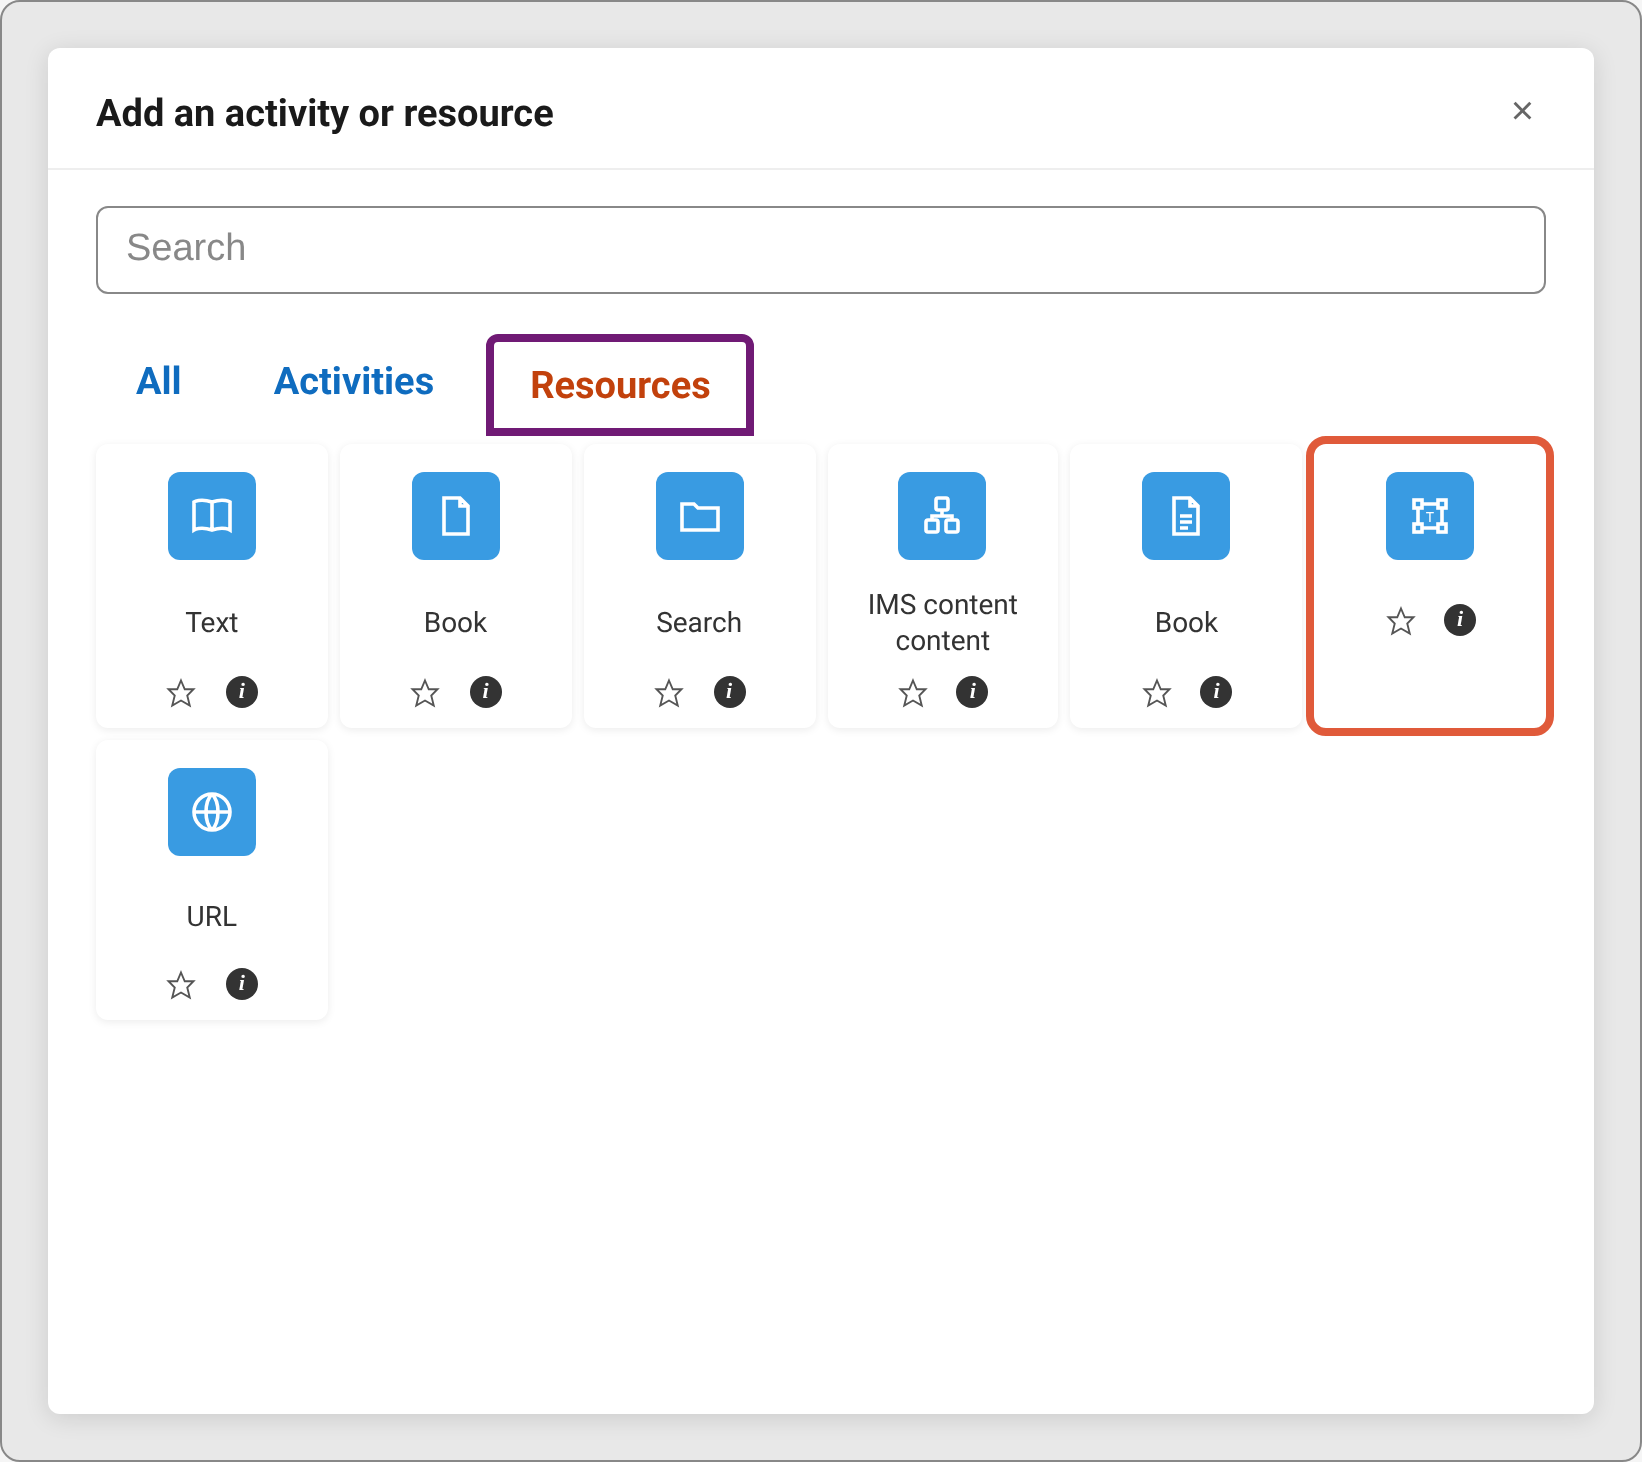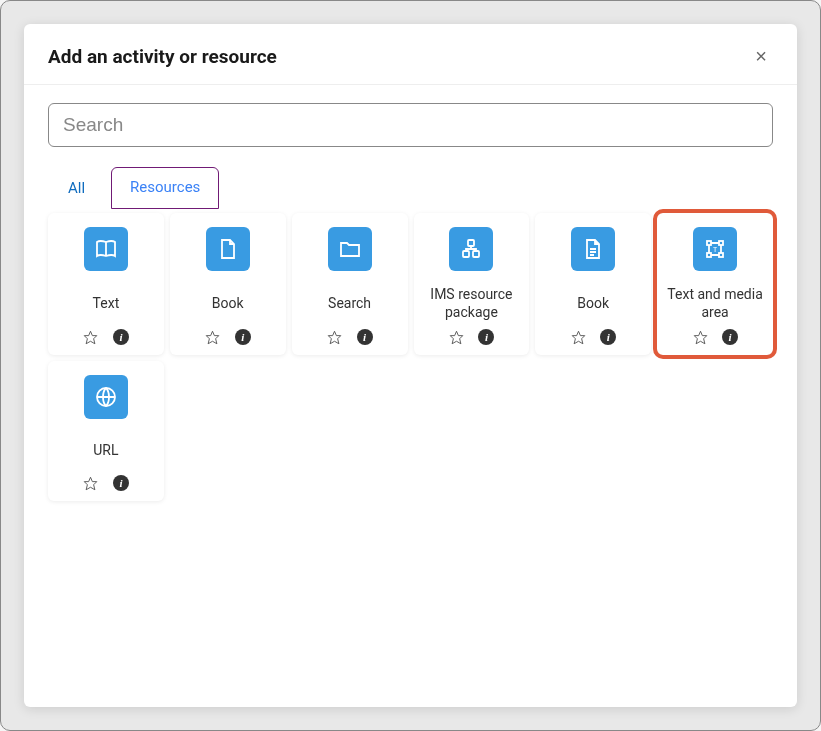--- a/index.html
+++ b/index.html
@@ -67,28 +67,29 @@
     .search-input::placeholder { color: #888; }
     .tabs {
       display: flex;
       gap: 6px;
       margin-top: 20px;
       margin-bottom: 4px;
     }
     .tab {
       padding: 10px 18px;
       color: #0f6cbf;
-      font-size: 15px;
+      font-size: 19px;
       cursor: pointer;
       border-radius: 6px 6px 0 0;
       border: 2px solid transparent;
+      font-weight: bold;
     }
     .tab.active {
-      border: 1px solid #701a75;
-      color: #3b82f6;
+      border: 4px solid #701a75;
+      color: #c2410c;
     }
     .grid {
       display: grid;
       grid-template-columns: repeat(6, 1fr);
       gap: 6px;
       margin-top: 2px;
     }
     .card {
       background: #fff;
       border-radius: 6px;
@@ -163,20 +164,21 @@
     <div class="modal-title">Add an activity or resource</div>
     <button class="close-btn">×</button>
   </div>
 
   <div class="modal-body">
 
     <input class="search-input" type="text" placeholder="Search" style="">
 
     <div class="tabs">
       <div class="tab">All</div>
+      <div class="tab">Activities</div>
       <div class="tab active">Resources</div>
     </div>
 
     <div class="grid">
 
       <div class="card">
         <div class="icon-box">
           <svg width="24" height="24" viewBox="0 0 24 24" stroke-width="1.8">
               <path d="M3 5 C3 5 6 3 12 5 C18 3 21 5 21 5 V19 C21 19 18 17 12 19 C6 17 3 19 3 19 Z M12 5 V19"></path>
             </svg>
@@ -228,21 +230,21 @@
 
       <div class="card">
         <div class="icon-box">
           <svg width="24" height="24" viewBox="0 0 24 24" stroke-width="1.8">
               <rect x="9" y="3" width="6" height="6" rx="1"></rect>
               <rect x="4" y="14" width="6" height="6" rx="1"></rect>
               <rect x="14" y="14" width="6" height="6" rx="1"></rect>
               <path d="M12 9 V12 M7 14 V12 H17 V14"></path>
             </svg>
         </div>
-        <div class="card-label">IMS resource package</div>
+        <div class="card-label">IMS content content</div>
         <div class="card-actions">
           <span class="star-icon">
               <svg width="15" height="15" viewBox="0 0 24 24">
                 <polygon points="12,2 15,9 22,9 17,14 19,22 12,18 5,22 7,14 2,9 9,9"></polygon>
               </svg>
             </span>
           <span class="info-icon">i</span>
         </div>
       </div>
 
@@ -267,21 +269,20 @@
         <div class="icon-box">
           <svg width="24" height="24" viewBox="0 0 24 24" stroke-width="1.8">
               <rect x="4" y="4" width="4" height="4"></rect>
               <rect x="16" y="4" width="4" height="4"></rect>
               <rect x="4" y="16" width="4" height="4"></rect>
               <rect x="16" y="16" width="4" height="4"></rect>
               <path d="M8 6 H16 M8 18 H16 M6 8 V16 M18 8 V16"></path>
               <text x="12" y="15" font-size="7" fill="#fff" stroke="none" text-anchor="middle">T</text>
             </svg>
         </div>
-        <div class="card-label">Text and media area</div>
         <div class="card-actions">
           <span class="star-icon">
               <svg width="15" height="15" viewBox="0 0 24 24">
                 <polygon points="12,2 15,9 22,9 17,14 19,22 12,18 5,22 7,14 2,9 9,9"></polygon>
               </svg>
             </span>
           <span class="info-icon">i</span>
         </div>
       </div>
 

